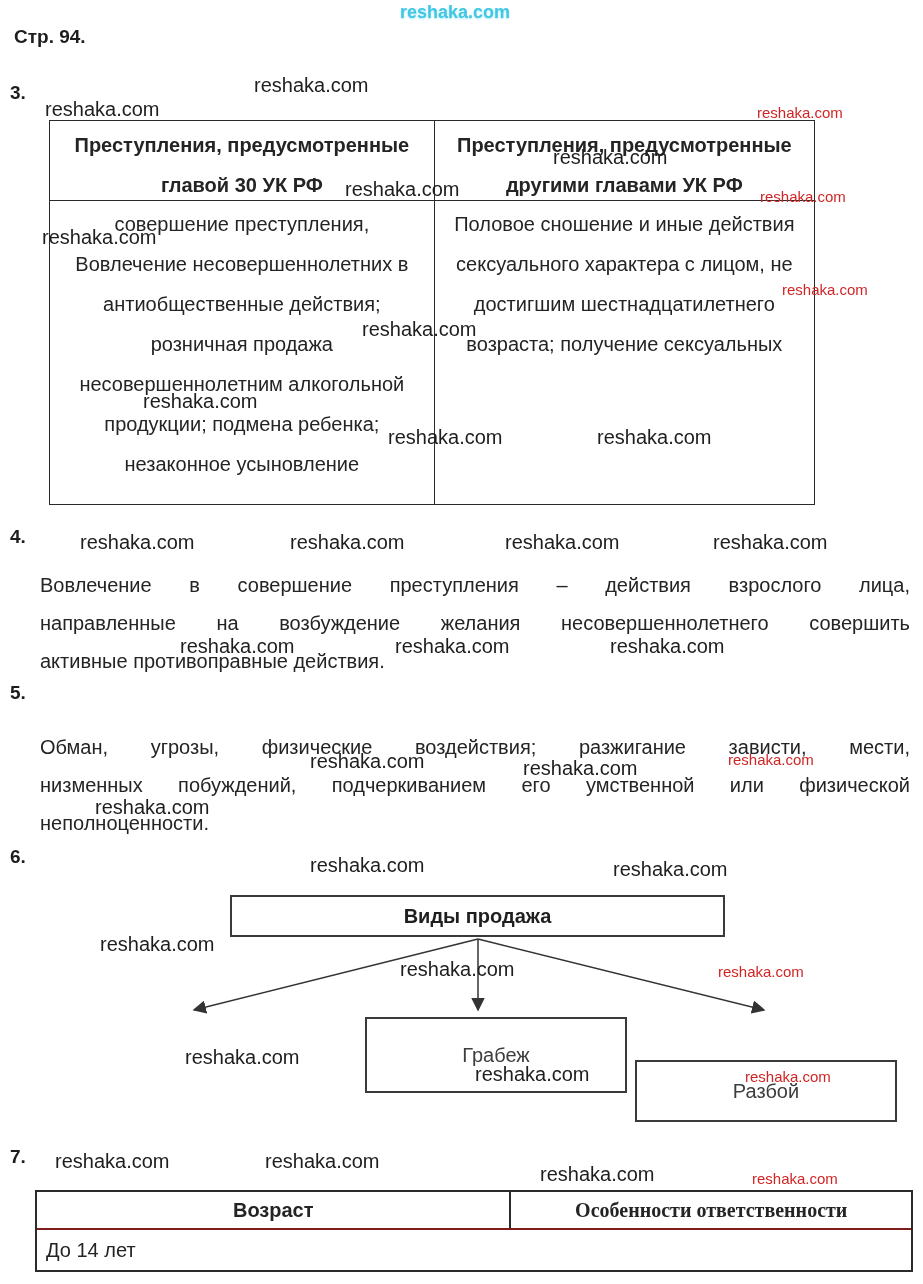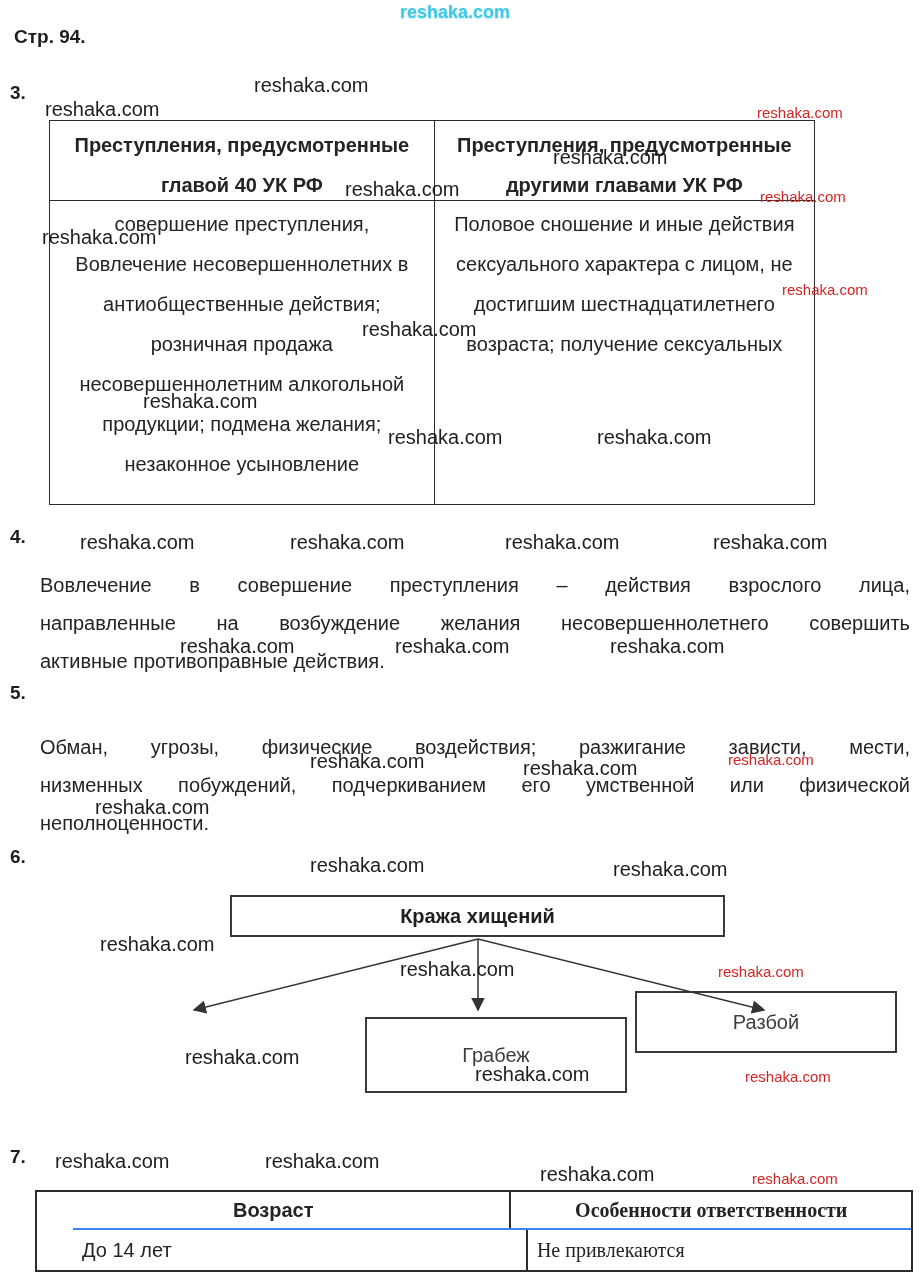--- a/index.html
+++ b/index.html
@@ -60,63 +60,63 @@
   }
   .diag-arrows { position: absolute; left: 0; top: 936px; z-index: 1; }
   .diag-child {
     position: absolute;
     border: 2px solid #3a3a3a;
     display: flex; align-items: center; justify-content: center;
     font-size: 20px; color: #3d3d3d;
   }
   .diag-child.c0 { left: 55px;  top: 1015px; width: 262px; height: 62px; }
   .diag-child.c1 { left: 345px; top: 1017px; width: 262px; height: 76px; margin-left: 20px; }
-  .diag-child.c2 { left: 635px; top: 991px; width: 262px; height: 62px; }
+  .diag-child.c2 { left: 635px; top: 1060px; width: 262px; height: 62px; }
   
   .t2 {
     position: absolute; left: 35px; top: 1190px; width: 878px;
     border: 2px solid #2b2b2b;
   }
   .t2-row { display: flex; }
-  .t2-row + .t2-row { border-top: 2px solid #3b82f6; margin-left: 36px; }
+  .t2-row + .t2-row { border-top: 2px solid #7f1d1d; }
   .t2-cell { width: 518px; }
   .t2-cell + .t2-cell { width: 440px; border-left: 2px solid #2b2b2b; font-family: Liberation Serif, serif; }
   .t2-head .t2-cell {
     font-size: 20px; font-weight: bold; text-align: center; line-height: 36px;
   }
   .t2-body .t2-cell { font-size: 20px; line-height: 40px; padding-left: 9px; }
 </style>
 </head>
 <body>
 
 <div class="page">
 
   <div class="page-title">Стр. 94.</div>
 
   <div class="sec-num" style="top:82px">3.</div>
 
   <div class="t1">
     <div class="t1-head">
       <div class="t1-cell head-cell">
         <div class="tline">Преступления, предусмотренные</div>
-        <div class="tline">главой 40 УК РФ</div>
+        <div class="tline">главой 30 УК РФ</div>
       </div>
       <div class="t1-cell head-cell">
         <div class="tline">Преступления, предусмотренные</div>
         <div class="tline">другими главами УК РФ</div>
       </div>
     </div>
     <div class="t1-body">
       <div class="t1-cell body-cell">
         <div class="tline">совершение преступления,</div>
         <div class="tline">Вовлечение несовершеннолетних в</div>
         <div class="tline">антиобщественные действия;</div>
         <div class="tline">розничная продажа</div>
         <div class="tline">несовершеннолетним алкогольной</div>
-        <div class="tline">продукции; подмена желания;</div>
+        <div class="tline">продукции; подмена ребенка;</div>
         <div class="tline">незаконное усыновление</div>
       </div>
       <div class="t1-cell body-cell">
         <div class="tline">Половое сношение и иные действия</div>
         <div class="tline">сексуального характера с лицом, не</div>
         <div class="tline">достигшим шестнадцатилетнего</div>
         <div class="tline">возраста; получение сексуальных</div>
       </div>
     </div>
   </div>
@@ -130,21 +130,21 @@
 
   <div class="sec-num" style="top:682px">5.</div>
   <div class="para" style="top:728px">
     <div class="para-line">Обман, угрозы, физические воздействия; разжигание зависти, мести,</div>
     <div class="para-line">низменных побуждений, подчеркиванием его умственной или физической</div>
     <div class="para-line is-last">неполноценности.</div>
   </div>
 
   <div class="sec-num" style="top:846px">6.</div>
 
-  <div class="diag-root">Кража хищений</div>
+  <div class="diag-root">Виды продажа</div>
 
   <svg class="diag-arrows" width="923" height="80">
     <defs>
       <marker id="ah" markerWidth="10" markerHeight="9" refX="8" refY="4.5" orient="auto">
         <path d="M0,0 L9,4.5 L0,9 Z" fill="#333333"></path>
       </marker>
     </defs>
     <line x1="478" y1="3" x2="194" y2="74" stroke="#333333" stroke-width="1.5" marker-end="url(#ah)"></line>
     <line x1="478" y1="3" x2="478" y2="74" stroke="#333333" stroke-width="1.5" marker-end="url(#ah)"></line>
     <line x1="478" y1="3" x2="764" y2="74" stroke="#333333" stroke-width="1.5" marker-end="url(#ah)"></line>
@@ -155,21 +155,20 @@
 
   <div class="sec-num" style="top:1146px">7.</div>
 
   <div class="t2">
     <div class="t2-row t2-head">
       <div class="t2-cell">Возраст</div>
       <div class="t2-cell">Особенности ответственности</div>
     </div>
     <div class="t2-row t2-body">
       <div class="t2-cell">До 14 лет</div>
-      <div class="t2-cell">Не привлекаются</div>
     </div>
   </div>
 
   <div class="wm-layer">
       <span class="wm wm-cyan" style="left: 400px; top: 2px;">reshaka.com</span>
       <span class="wm wm-black" style="left: 254px; top: 74px;">reshaka.com</span>
       <span class="wm wm-black" style="left: 45px; top: 98px;">reshaka.com</span>
       <span class="wm wm-red" style="left: 757px; top: 104px;">reshaka.com</span>
       <span class="wm wm-black" style="left: 553px; top: 146px;">reshaka.com</span>
       <span class="wm wm-black" style="left: 345px; top: 178px;">reshaka.com</span>

